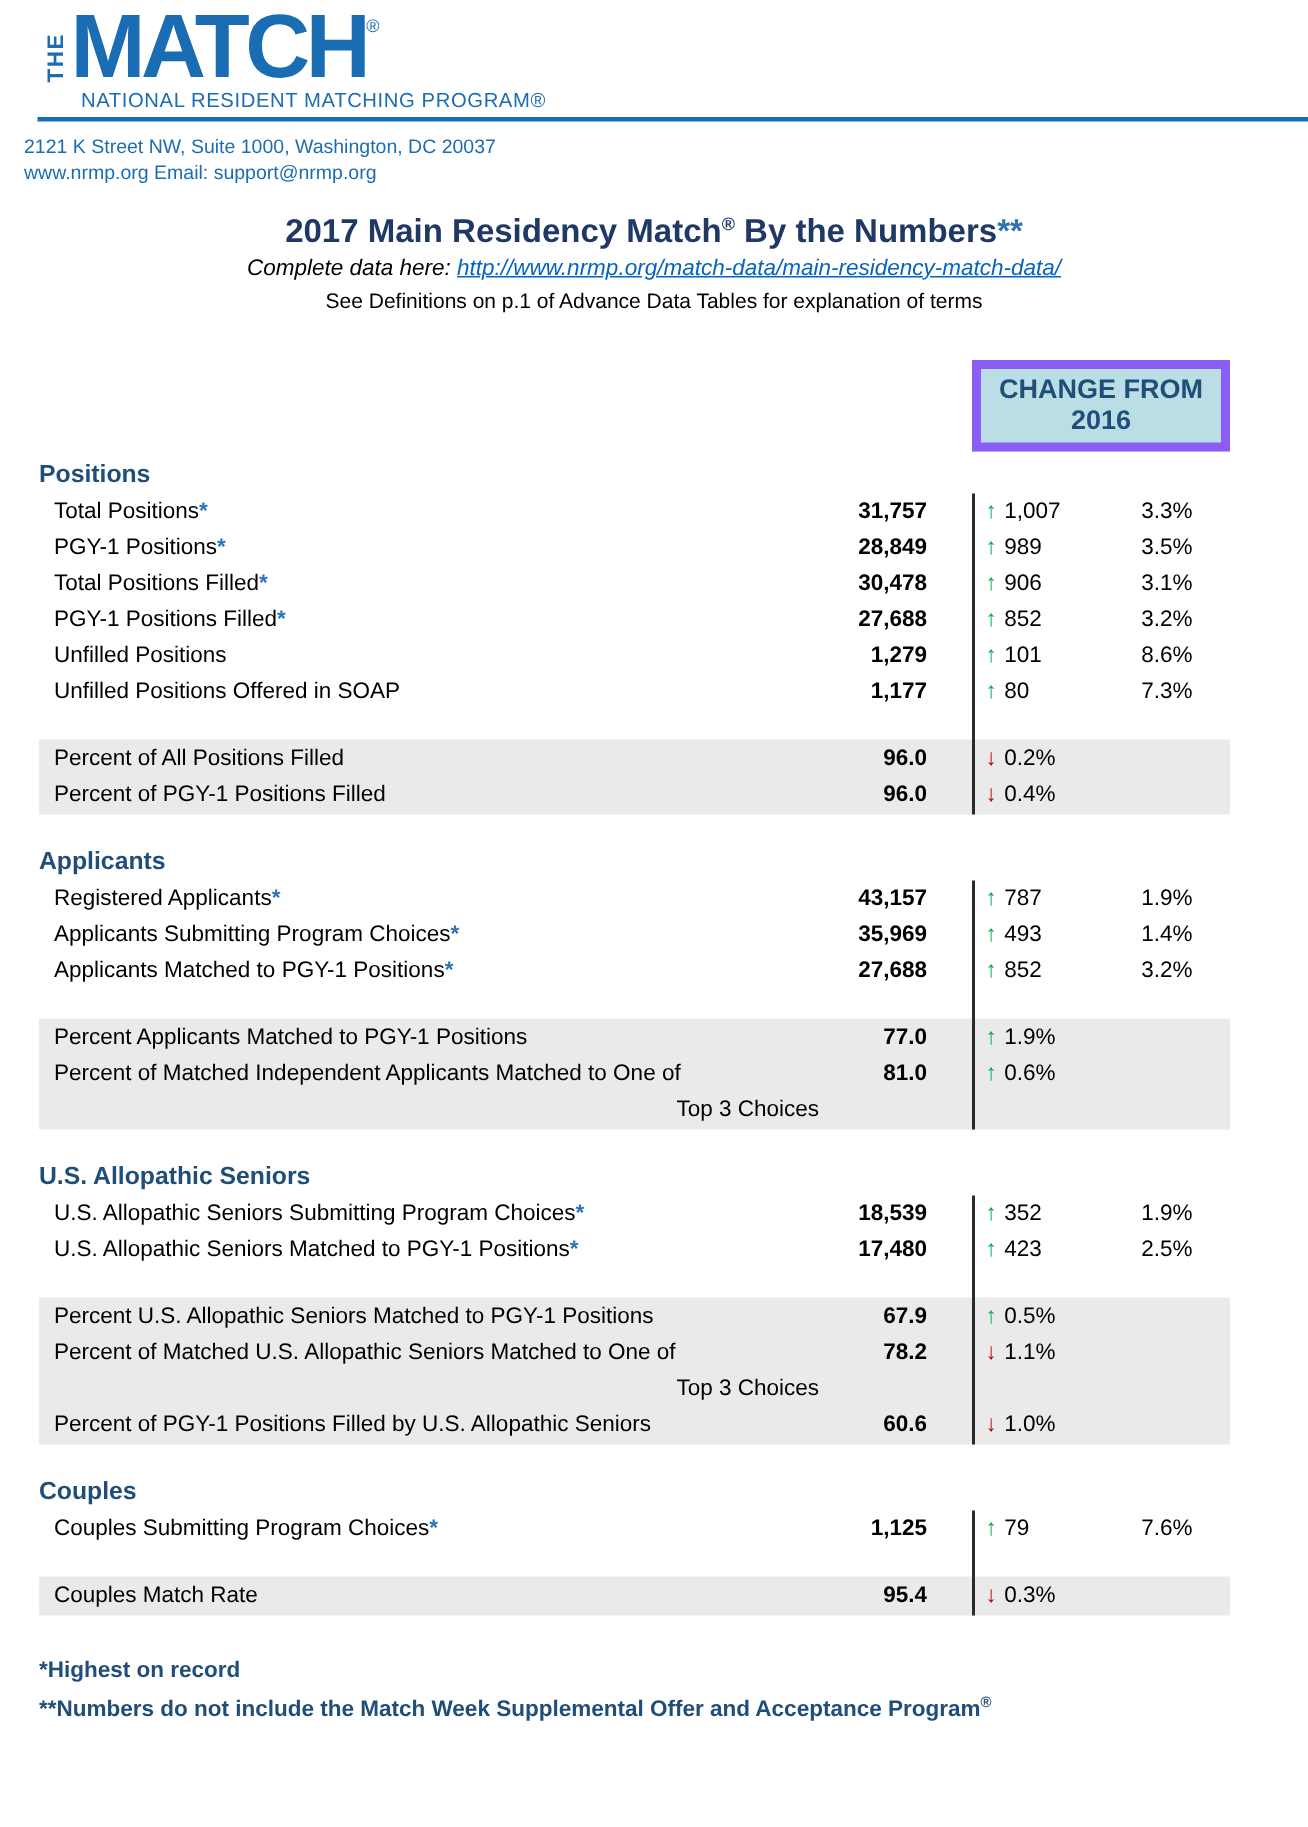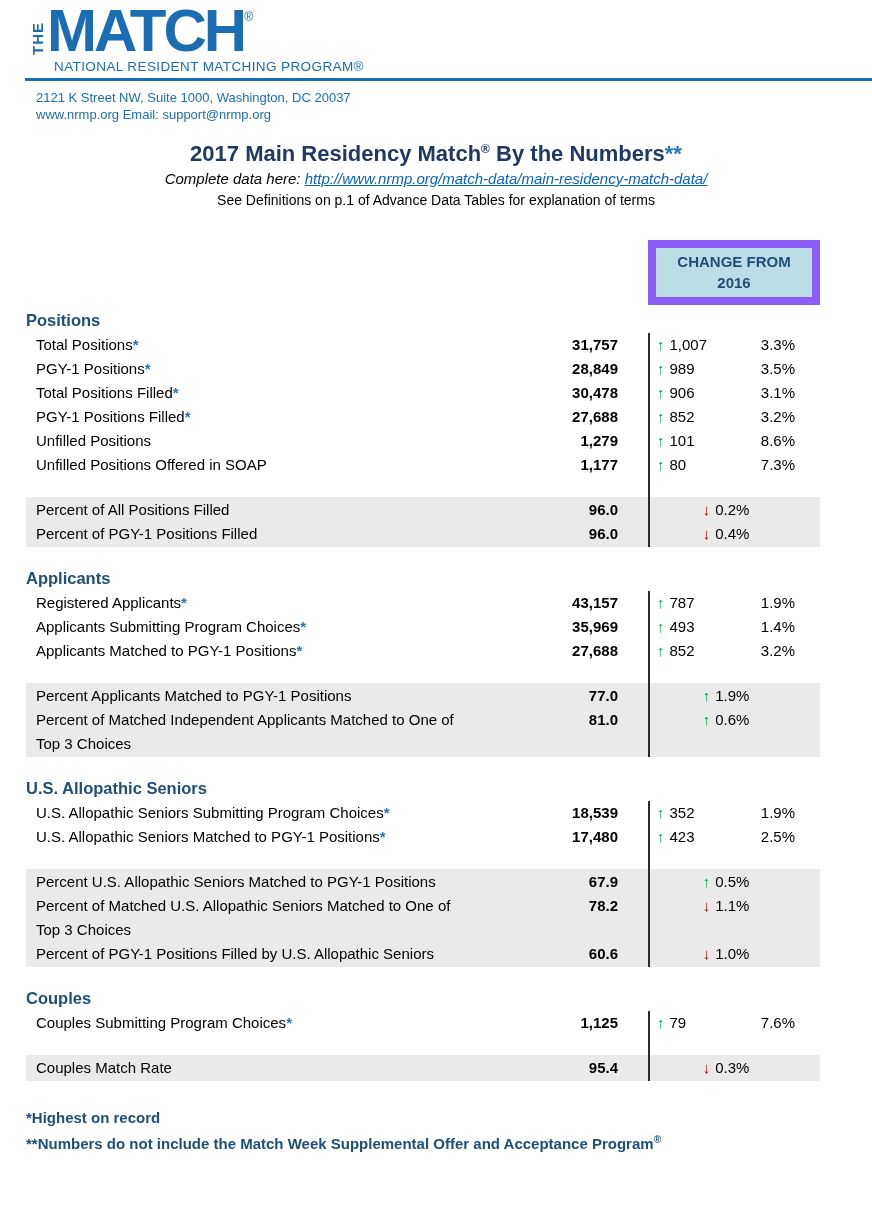--- a/index.html
+++ b/index.html
@@ -15,53 +15,53 @@
     font-weight:bold; font-size:15px; letter-spacing:1px;
     color:#1B6DB3; height:46px; line-height:1; margin-top:1px;
   }
   .logo-match {
     font-size:60px; font-weight:bold; color:#1B6DB3;
     line-height:46px; letter-spacing:-3px; margin-left:2px;
   }
   .logo-reg { font-size:12px; color:#1B6DB3; line-height:1; margin-top:3px; }
   .logo-tagline { color:#1B6DB3; font-size:13.5px; letter-spacing:0.4px; margin:4px 0 0 24px; }
   .rule { height:2.5px; background:#1B6DB3; margin:4px 0 8px 25px; }
-  .address { padding-left:36px; color:#1B6DB3; font-size:13px; line-height:17px; }
+  .address { padding-left:16px; color:#1B6DB3; font-size:13px; line-height:17px; }
 
   
   .title-block { text-align:center; margin-top:12px; }
   .doc-title { font-size:22px; font-weight:bold; color:#1F3864; line-height:28px; }
   .doc-title sup { font-size:12px; }
   .doc-title .stars { color:#2E74B5; }
   .subtitle { font-size:15px; font-style:italic; line-height:22px; }
   .subtitle a { color:#0563C1; font-style:italic; }
   .note { font-size:14px; line-height:20px; }
 
   
   .content { margin-left:26px; width:794px; }
   .change-box {
     width:172px; margin-left:622px; margin-top:30px;
-    border:8px solid #8b5cf6; background:#BBDDE6;
+    border:6px solid #8b5cf6; background:#BBDDE6;
     text-align:center; font-weight:bold; color:#1F4E79;
-    font-size:15px; line-height:21px; padding:3px 0 4px;
+    font-size:18px; line-height:21px; padding:3px 0 4px;
   }
   .section { margin-top:18px; }
   .section.first { margin-top:2px; }
   .section-title { font-size:16.5px; font-weight:bold; color:#1F4E79; line-height:26px; }
   .rows-wrap { position:relative; }
   .vline { position:absolute; left:622px; top:0; bottom:0; width:1.5px; background:#2B2B2B; }
 
   .row { display:grid; grid-template-columns:1fr 72px 30px 172px; align-items:start; }
   .row > div { line-height:24px; font-size:15px; }
   .row .label { padding-left:10px; }
   .row .label .star { color:#2E74B5; font-weight:bold; }
-  .row .label2 { display:block; }
+  .row .label2 { display:block;text-align:right; }
   .row .value { text-align:right; font-weight:bold; }
   .row .change { display:flex; justify-content:space-between; padding:0 25px 0 9px; }
-  .row .change.right { justify-content:center; }
+  .row .change.right { justify-content:flex-start; }
   .delta .arrow { font-weight:bold; margin-right:5px; }
   .arrow.up { color:#00B050; }
   .arrow.down { color:#C00000; }
   .pband { background:#EAEAEA; margin-top:20px; padding:1px 0; }
 
   
   .footnotes { margin:26px 0 0 26px; font-size:15px; font-weight:bold; color:#1F4E79; line-height:22px; }
   .footnotes sup { font-size:10px; }
 </style>
 </head>

